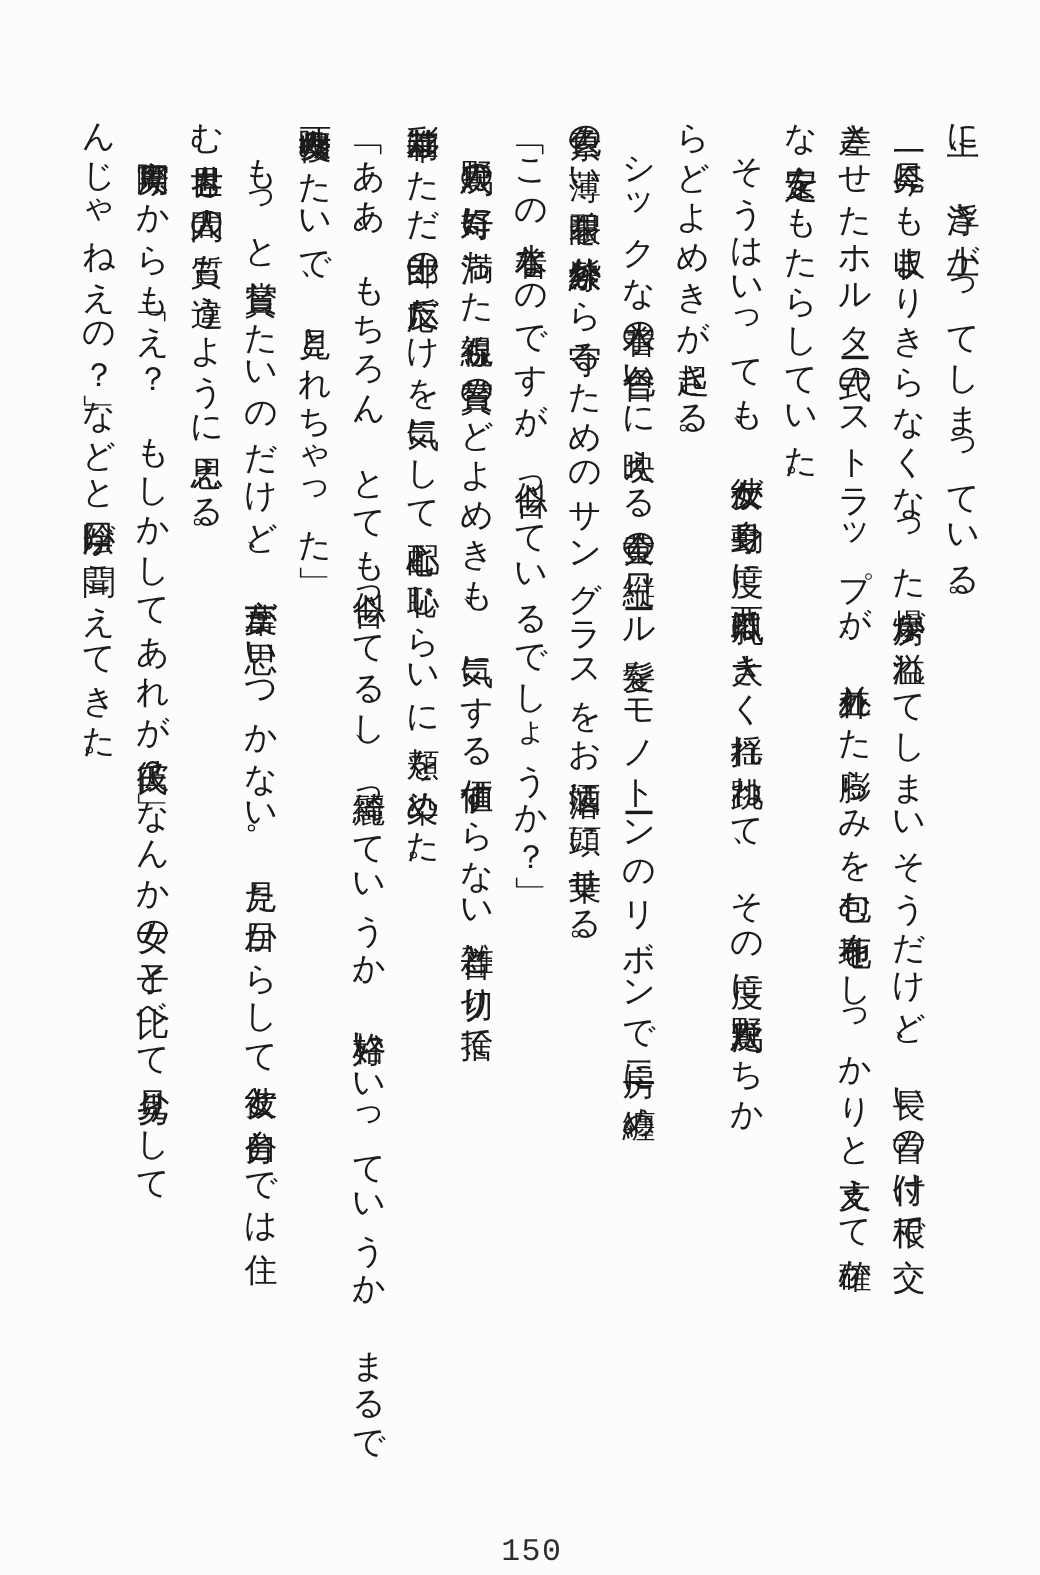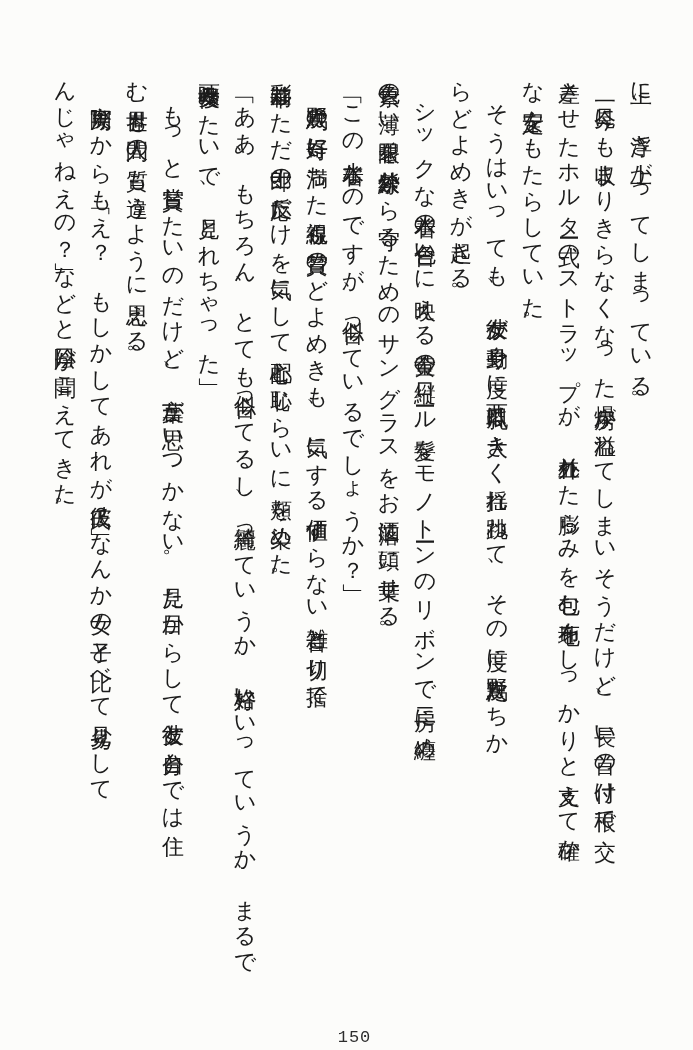--- a/index.html
+++ b/index.html
@@ -37,21 +37,21 @@
   .text-column {
     height: 940px;
     overflow: visible;
   }
   .folio {
     position: absolute;
     bottom: 3px;
     left: 50%;
     transform: translateX(calc(-50% + 8px));
     font-family: "Liberation Mono", "DejaVu Sans Mono", monospace;
-    font-size: 17px;
+    font-size: 21px;
     letter-spacing: 1px;
     color: #2e2e2e;
     writing-mode: horizontal-tb;
   }
 </style>
 </head>
 <body>
 
 <div class="book-page">
 

